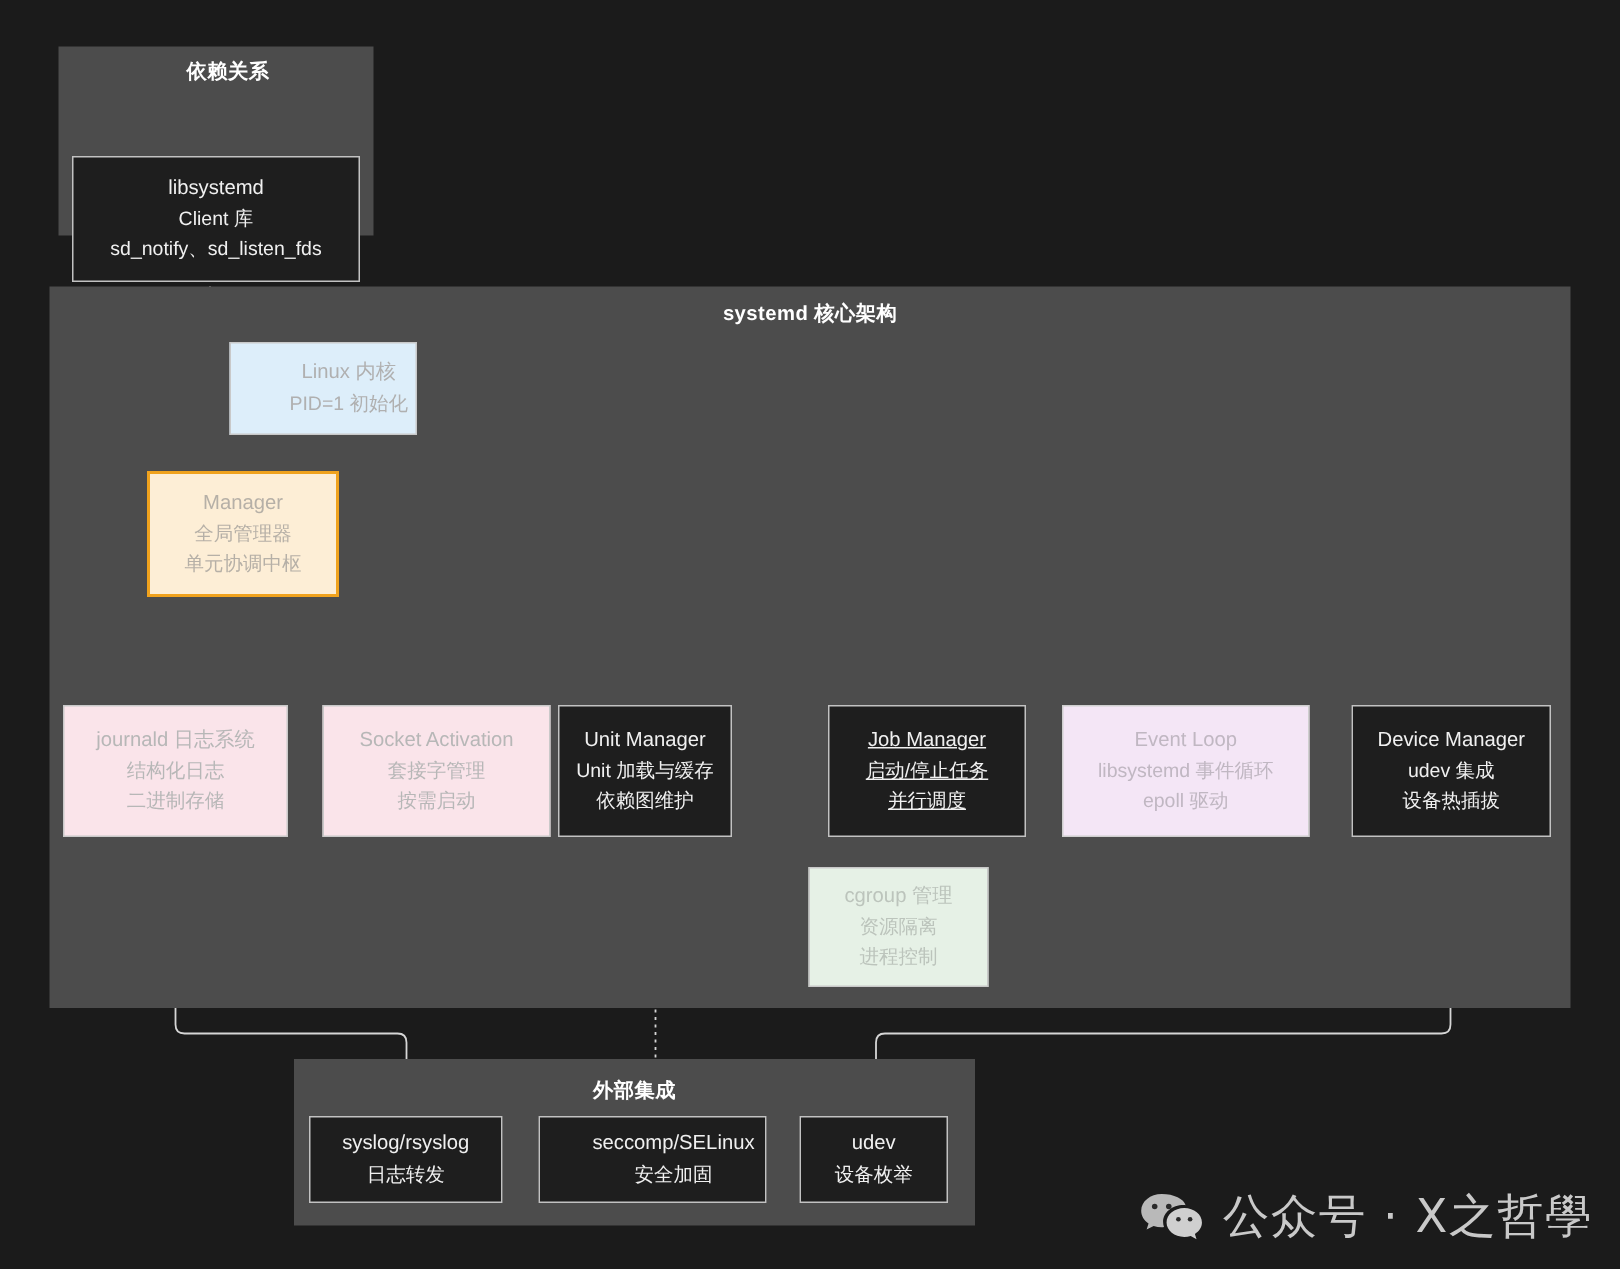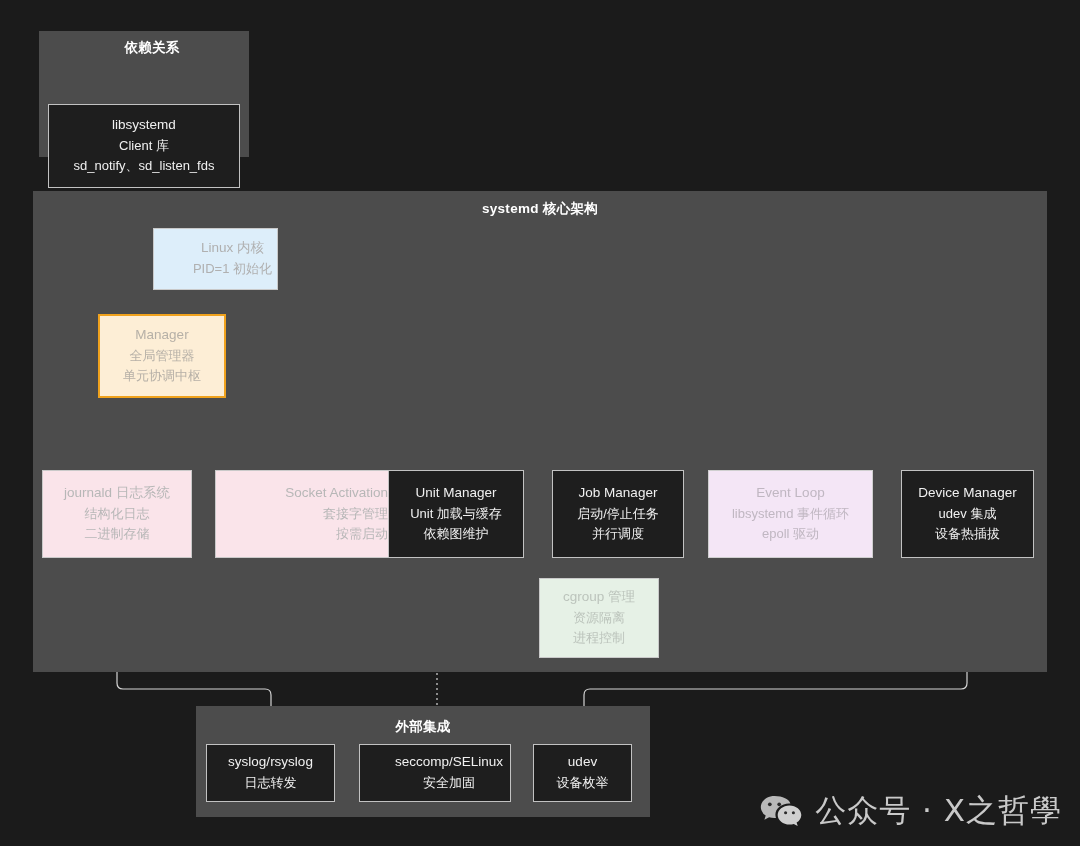--- a/index.html
+++ b/index.html
@@ -123,33 +123,33 @@
     <span class="l2">全局管理器</span>
     <span class="l3">单元协调中枢</span>
   </div>
 
   <div class="node pink" style="left:42px;top:470px;width:150px;height:88px;">
     <span class="l1">journald 日志系统</span>
     <span class="l2">结构化日志</span>
     <span class="l3">二进制存储</span>
   </div>
 
-  <div class="node pink" style="left:215px;top:470px;width:174px;height:88px;align-items:flex-end;">
+  <div class="node pink" style="left:215px;top:470px;width:152px;height:88px;">
     <span class="l1">Socket Activation</span>
     <span class="l2">套接字管理</span>
     <span class="l3">按需启动</span>
   </div>
 
-  <div class="node dark" style="left:388px;top:470px;width:136px;height:88px;">
+  <div class="node dark" style="left:372px;top:470px;width:116px;height:88px;">
     <span class="l1">Unit Manager</span>
     <span class="l2">Unit 加载与缓存</span>
     <span class="l3">依赖图维护</span>
   </div>
 
-  <div class="node dark" style="left:552px;top:470px;width:132px;height:88px;">
+  <div class="node dark" style="left:552px;top:470px;width:132px;height:88px;text-decoration:underline;">
     <span class="l1">Job Manager</span>
     <span class="l2">启动/停止任务</span>
     <span class="l3">并行调度</span>
   </div>
 
   <div class="node purple" style="left:708px;top:470px;width:165px;height:88px;">
     <span class="l1">Event Loop</span>
     <span class="l2">libsystemd 事件循环</span>
     <span class="l3">epoll 驱动</span>
   </div>

